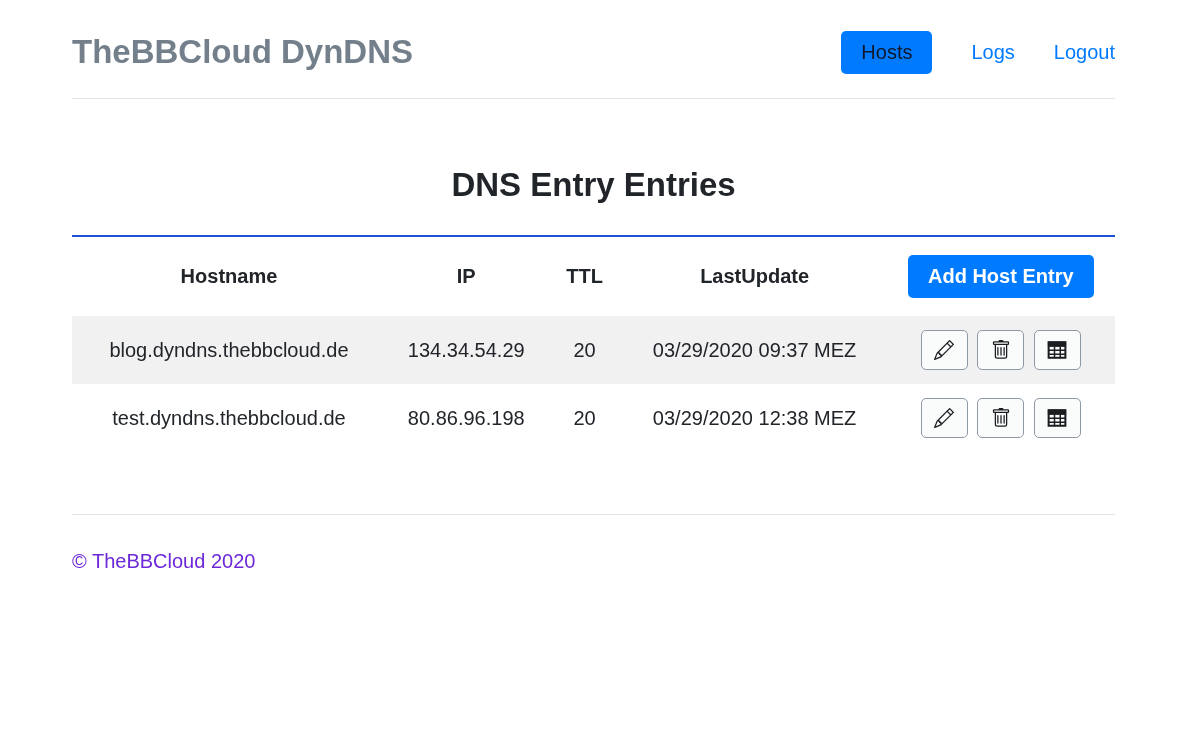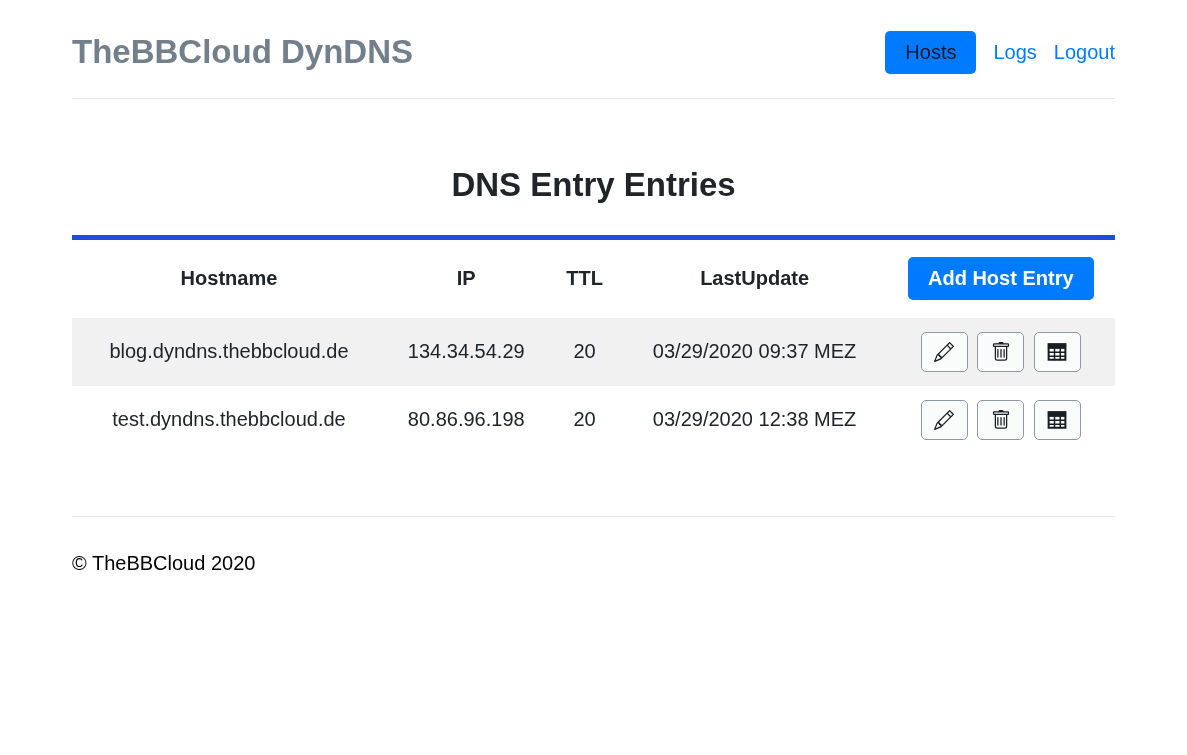--- a/index.html
+++ b/index.html
@@ -26,40 +26,40 @@
   .nav-btn-active {
     background: #007bff; color: #0f172a;
     border: none; border-radius: 5px;
     font-size: 20px; font-family: inherit;
     padding: 10px 20px;
     cursor: pointer;
   }
   .nav-link {
     color: #007bff; font-size: 20px;
     text-decoration: none;
-    padding: 0 0 0 17px;
+    padding: 0 0 0 39px;
     cursor: pointer;
   }
   .rule {
     border: none; border-top: 1px solid #e4e4e4; margin: 0;
   }
 
   
   .page-title {
     margin: 66px 0 30px 0;
     text-align: center;
     font-size: 33px; line-height: 40px; font-weight: 700;
     color: #212529;
   }
 
   
   table.hosts {
     width: 100%;
     border-collapse: collapse;
-    border-top: 5px solid #1d4ed8;
+    border-top: 2px solid #1d4ed8;
     font-size: 20px;
     text-align: center;
   }
   col.c-hostname { width: 30.1%; }
   col.c-ip       { width: 15.4%; }
   col.c-ttl      { width: 7.3%;  }
   col.c-update   { width: 25.3%; }
   col.c-actions  { width: 21.9%; }
   table.hosts th {
     height: 80px; vertical-align: middle;
@@ -90,21 +90,21 @@
     color: #1b1e21;
     vertical-align: middle;
   }
   .icon-btn svg { width: 20px; height: 20px; display: block; }
 
   
   .footer-rule { margin-top: 62px; }
   .footer-text {
     margin: 34px 0 0 0;
     font-size: 20px; line-height: 24px;
-    color: #000000;
+    color: #6d28d9;
   }
 </style>
 </head>
 <body>
 
 <div class="container">
 
   <header class="app-header">
     <h1 class="brand">TheBBCloud DynDNS</h1>
     <nav class="main-nav">

